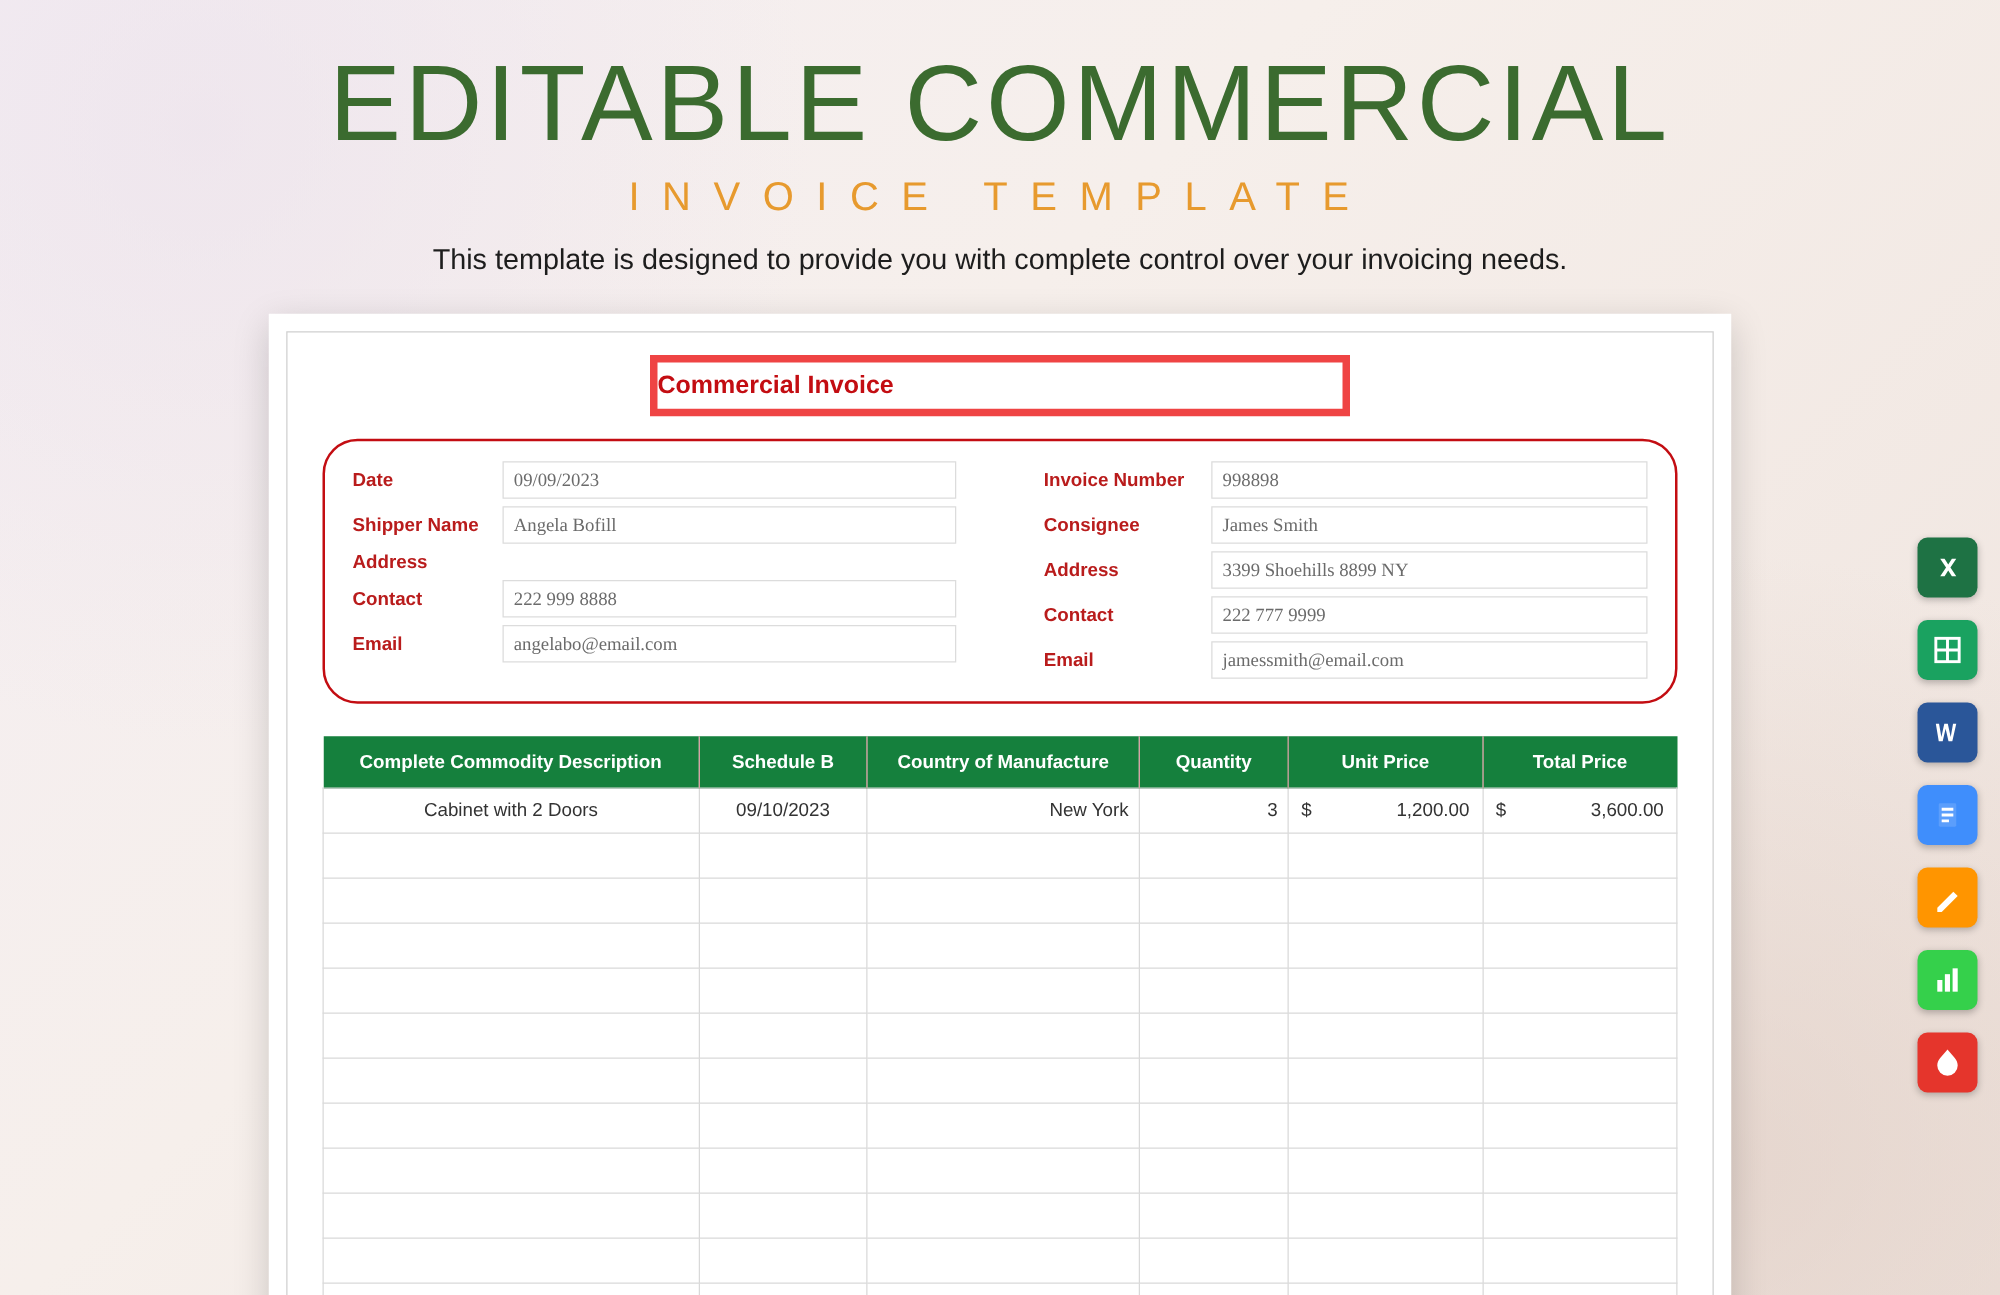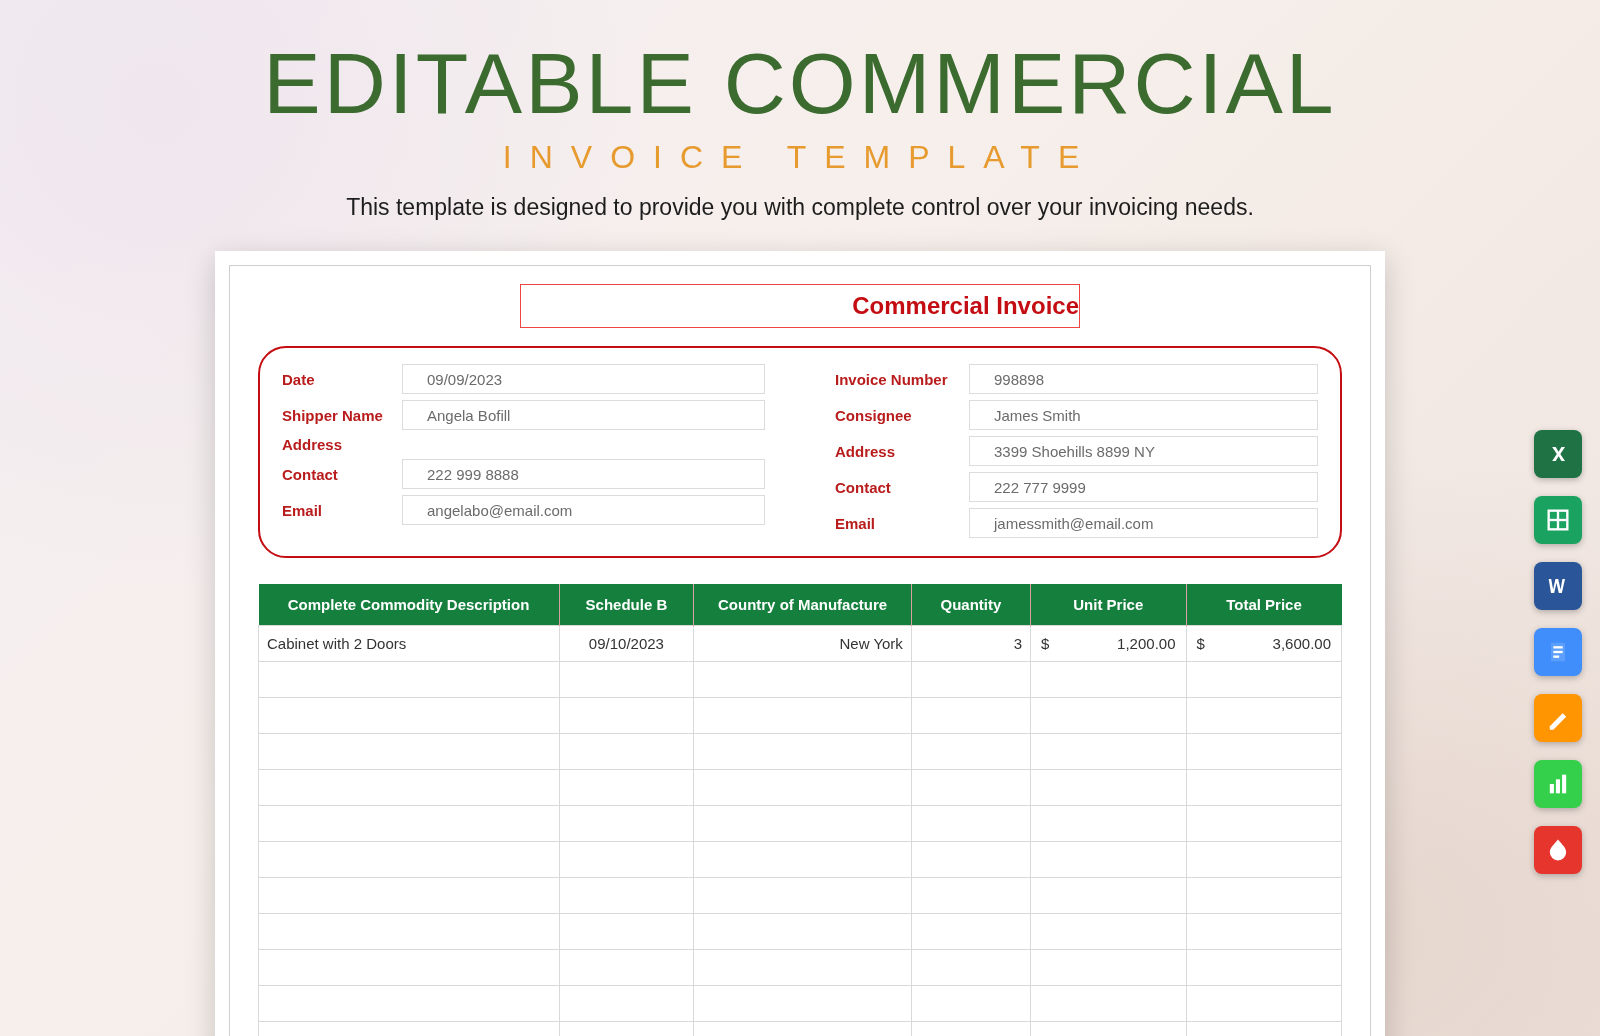--- a/index.html
+++ b/index.html
@@ -42,25 +42,25 @@
     padding: 14px;
   }
   .doc-inner {
     border: 1px solid #cfcfcf;
     padding: 18px 28px 0;
     min-height: 780px;
   }
   .title-bar {
     width: 560px;
     margin: 0 auto 18px;
-    border: 1px solid #ef4444;
-    text-align: right;
+    border: 6px solid #ef4444;
+    text-align: left;
     padding: 7px 0;
     font-weight: 700;
-    font-size: 24px;
+    font-size: 20px;
     color: #c30d12;
   }
 
   .info-box {
     border: 2px solid #c30d12;
     border-radius: 28px;
     padding: 16px 22px 18px;
     display: flex;
     gap: 70px;
   }
@@ -74,27 +74,27 @@
   .info-label {
     width: 120px;
     font-size: 15px;
     font-weight: 700;
     color: #b91c1c;
   }
   .info-col.right .info-label { width: 134px; }
   .info-input {
     flex: 1;
     border: 1px solid #dcdcdc;
-    padding: 5px 24px;
+    padding: 5px 8px;
     font-size: 15px;
     color: #6b6b6b;
     background: #fff;
     height: 30px;
     line-height: 20px;
-    font-family: Liberation Sans, sans-serif;
+    font-family: Liberation Serif, serif;
   }
 
   .grid {
     margin-top: 26px;
     border-collapse: collapse;
     width: 100%;
     table-layout: fixed;
   }
   .grid th {
     background: #15803d;
@@ -107,21 +107,21 @@
   }
   .grid th:last-child { border-right: none; }
   .grid td {
     border: 1px solid #d9d9d9;
     height: 36px;
     padding: 0 8px;
     font-size: 15px;
     color: #333;
     vertical-align: middle;
   }
-  .grid .col-desc  { width: 290px; text-align: left; }
+  .grid .col-desc  { width: 290px; text-align: center; }
   .grid .col-sched { width: 130px; text-align: center; }
   .grid .col-ctry  { width: 210px; text-align: right; }
   .grid .col-qty   { width: 115px; text-align: right; }
   .grid .col-unit  { width: 150px; }
   .grid .col-total { width: 150px; }
   .money { display: flex; justify-content: space-between; }
   .money .sym { padding-left: 2px; }
   .money .val { padding-right: 2px; }
 
   

